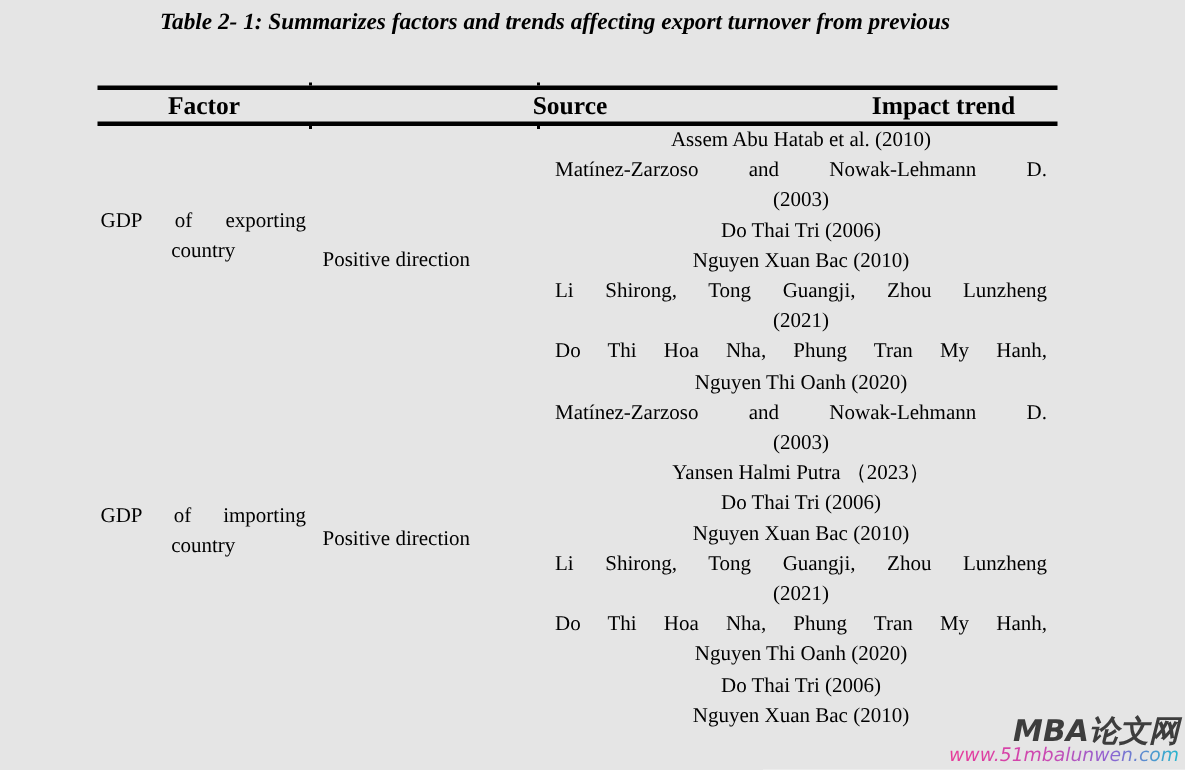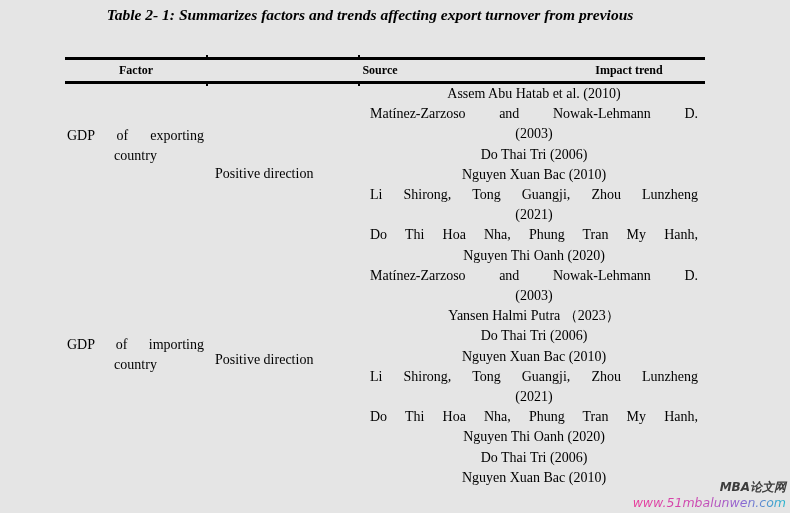--- a/index.html
+++ b/index.html
@@ -18,45 +18,45 @@
   
   .dtable { position: absolute; left: 65px; top: 57px; width: 640px; }
   .hline { position: relative; height: 3px; background: #000; }
   .tick { position: absolute; width: 2px; height: 2px; background: #000; }
   .tick.t-up { top: -2px; }
   .tick.t-dn { top: 3px; }
   .tick.b1 { left: 141px; }
   .tick.b2 { left: 293px; }
 
   .hrow { display: flex; height: 21px; }
-  .hcell { font-weight: bold; font-size: 12px; line-height: 21px; text-align: center; box-sizing: border-box; }
+  .hcell { font-weight: bold; font-size: 17px; line-height: 21px; text-align: center; box-sizing: border-box; }
   .c1 { width: 142px; }
   .c2 { width: 152px; }
   .c3 { width: 346px; }
 
   .trow { display: flex; align-items: stretch; }
   .cell { box-sizing: border-box; }
   .factor-cell { width: 142px; padding-left: 2px; padding-right: 3px; }
   .impact-cell { width: 152px; padding-left: 8px; }
   .source-cell { width: 346px; padding-left: 11px; padding-right: 7px; }
 
-  .trow.row-0 .factor-cell { padding-top: 42px; }
+  .trow.row-0 .factor-cell { padding-top: 54px; }
   .trow.row-0 .impact-cell { padding-top: 80px; }
   .trow.row-1 .factor-cell { padding-top: 29px; }
   .trow.row-1 .impact-cell { padding-top: 44px; }
 
   .fline, .iline, .sline { font-size: 14px; line-height: 20.2px; white-space: nowrap; }
   .fline, .sline { white-space: normal; text-align: center; }
   .jl { text-align: justify; text-align-last: justify; }
 
   
   .wm-brand {
     position: absolute; top: 479px; right: 4px;
     font-family: "DejaVu Sans", sans-serif;
-    font-weight: bold; font-style: italic; font-size: 12px; line-height: 17px;
+    font-weight: bold; font-style: italic; font-size: 20px; line-height: 17px;
     color: #3d3d3d;
   }
   .wm-url {
     position: absolute; top: 496px; right: 4px;
     font-family: "DejaVu Sans", sans-serif;
     font-style: italic; font-size: 12.5px; line-height: 14px;
     background: linear-gradient(90deg, #e83a9a 0%, #c84bb4 45%, #8f63d2 70%, #27b7cd 100%);
     -webkit-background-clip: text; background-clip: text;
     color: transparent;
   }

